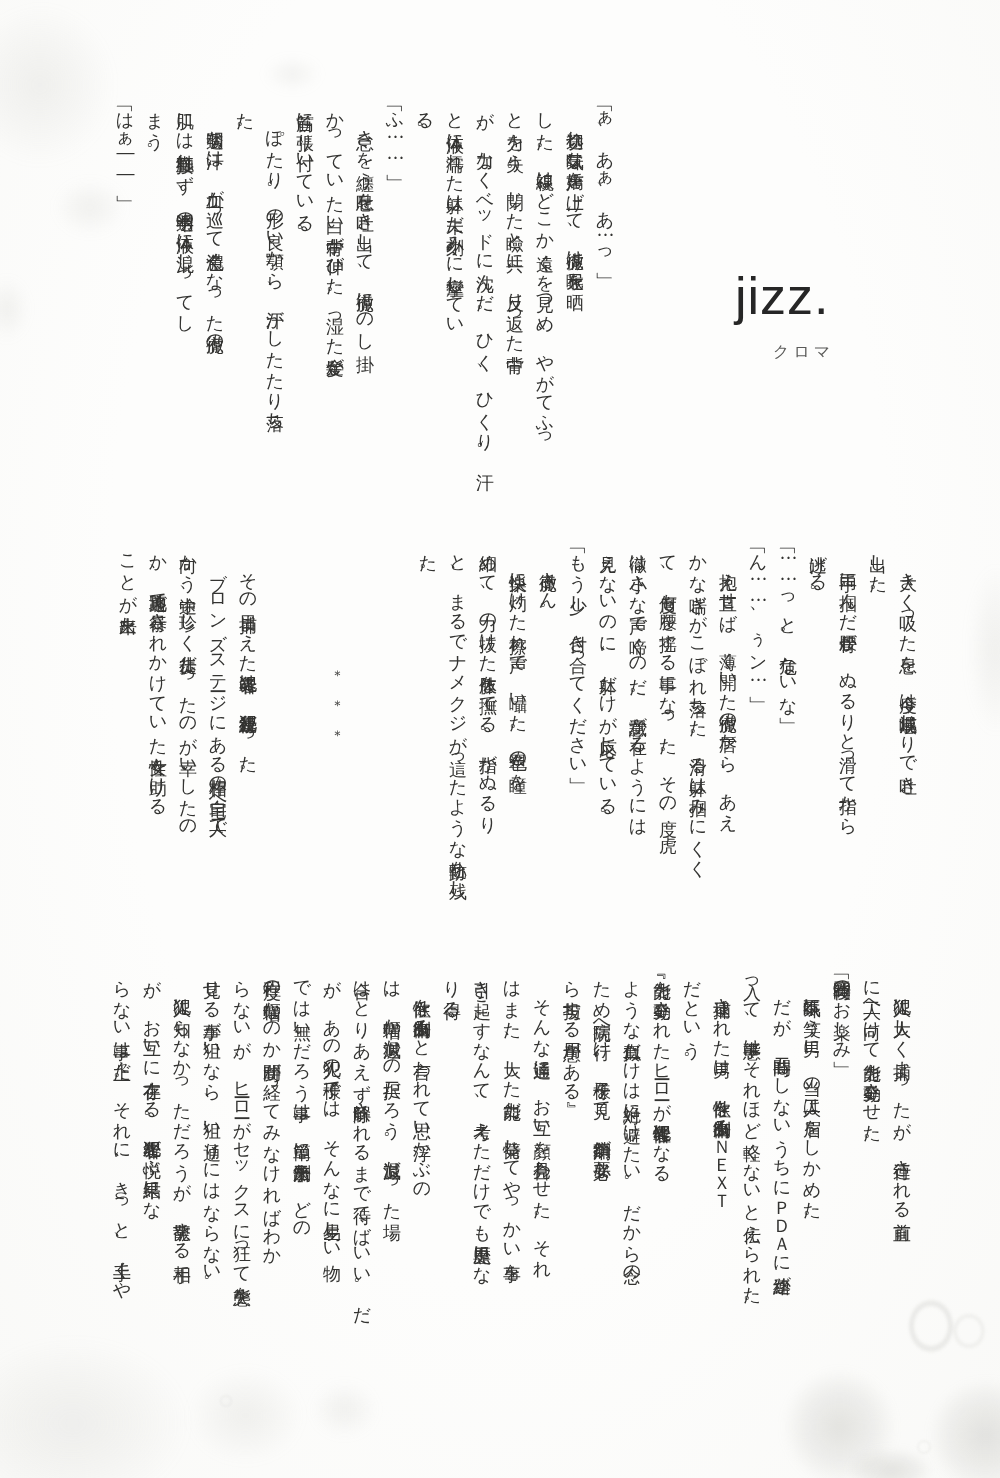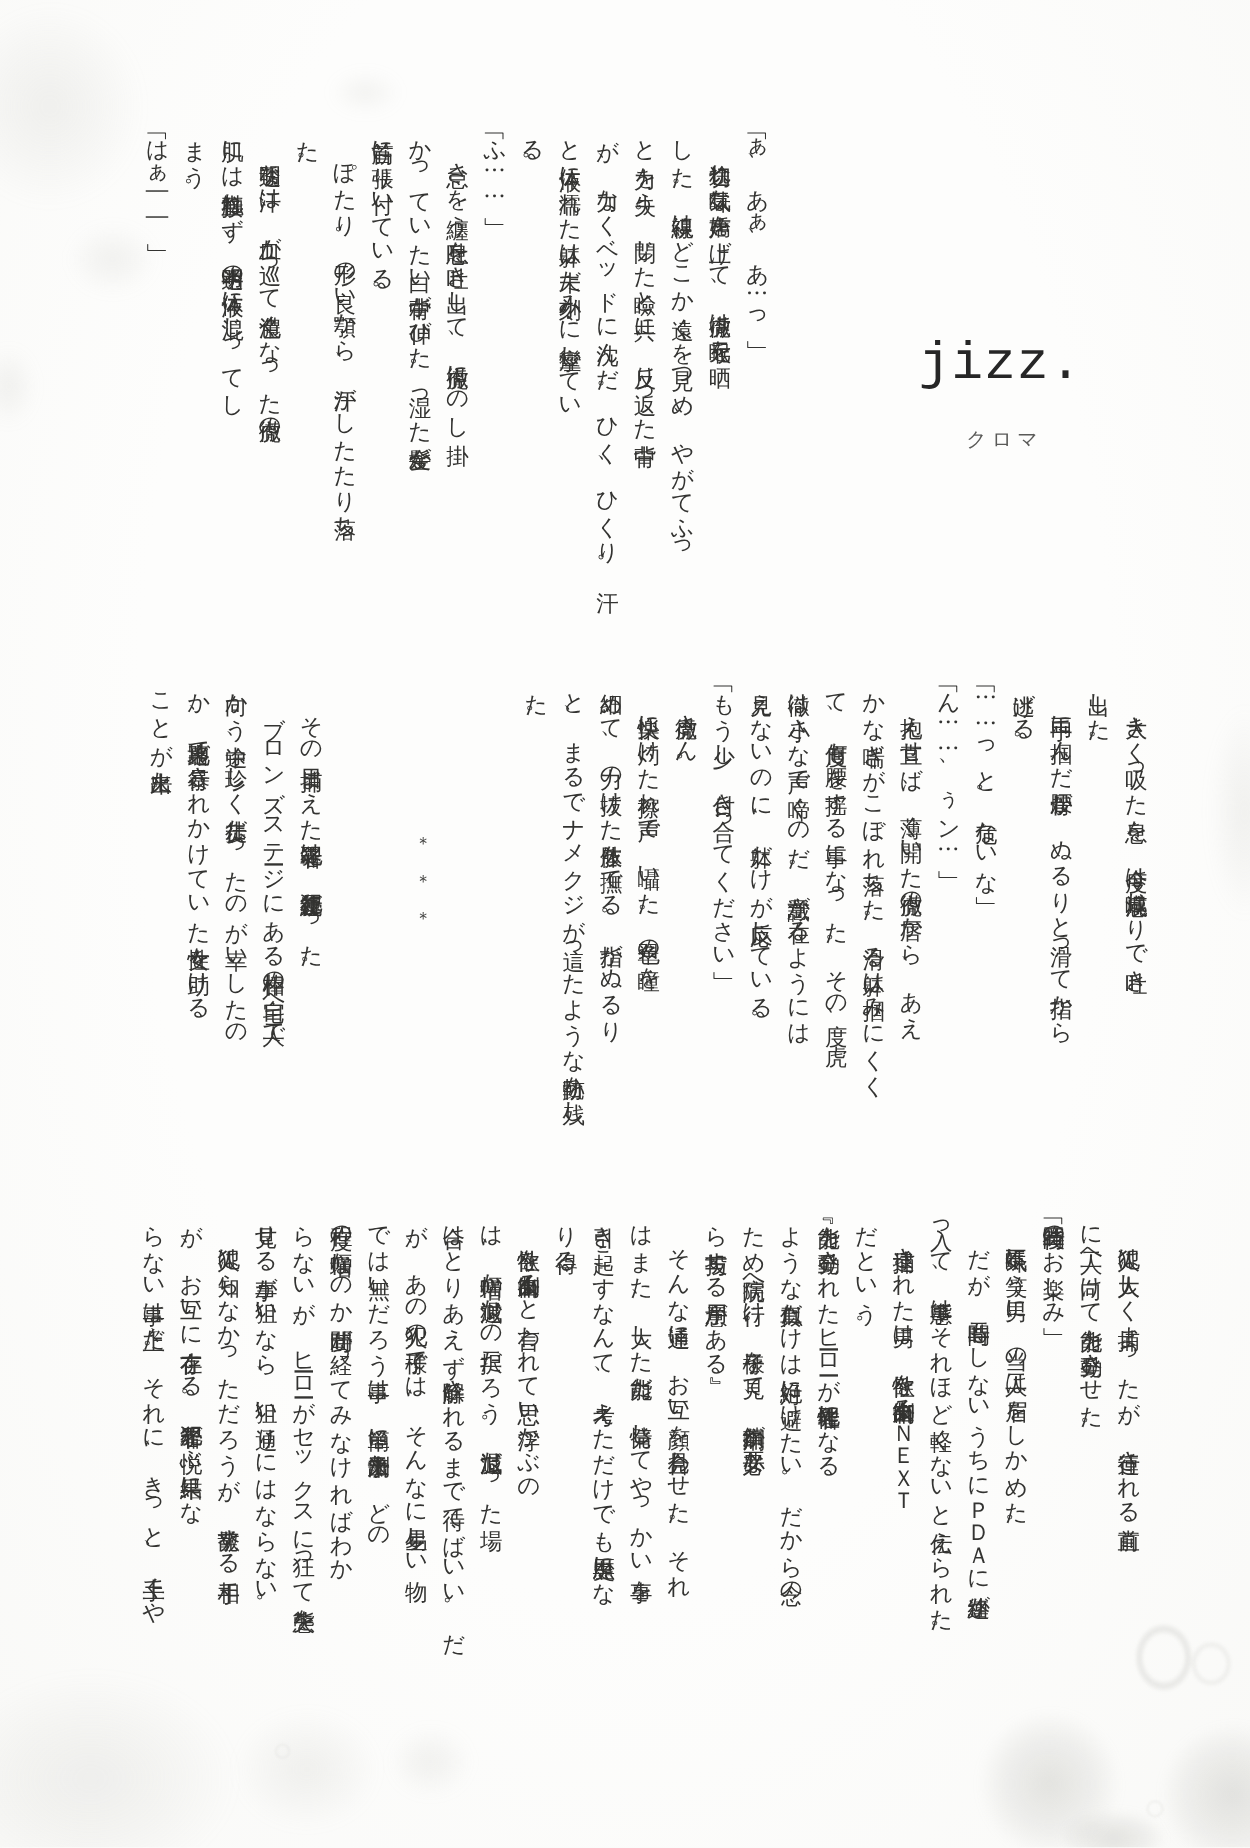--- a/index.html
+++ b/index.html
@@ -8,22 +8,22 @@
     font-family:"DejaVu Serif","Liberation Serif",serif;
     background:#fbfbfa;
   }
   .page{
     position:relative;width:1000px;height:1478px;overflow:hidden;
     background:radial-gradient(ellipse at 50% 40%, #fdfdfc 55%, #f9f9f7 100%);
   }
   
   .title-area{position:absolute;left:735px;top:268px;}
   .title{
-    font-size:42px;line-height:1.1;color:#262626;
-    font-family:Liberation Mono, monospace;
+    font-size:52px;line-height:1.1;color:#262626;
+    font-family:Liberation Sans, sans-serif;
     letter-spacing:1px;
   }
   .author{
     position:absolute;left:38px;top:46px;
     font-size:16px;color:#5a5a58;letter-spacing:4px;white-space:nowrap;margin-top:28px;
   }
   
   .text-block{
     position:absolute;
     writing-mode:vertical-rl;

